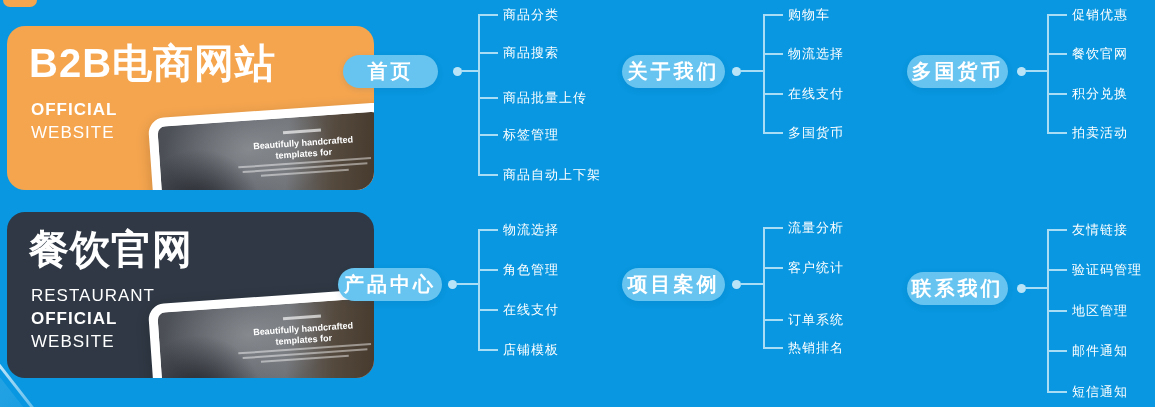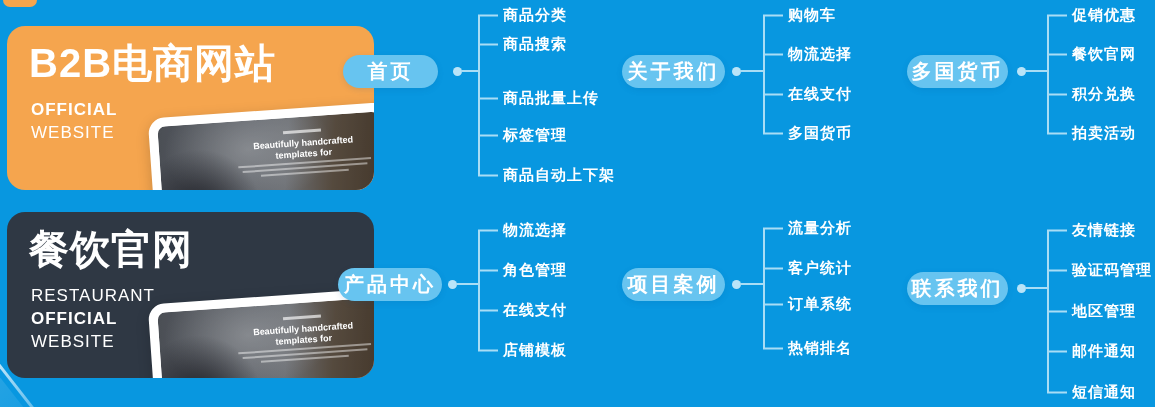--- a/index.html
+++ b/index.html
@@ -44,21 +44,21 @@
   
   .sec{position:absolute;width:310px;height:207px;}
   .pill{position:absolute;left:0;height:33px;border-radius:17px;background:#67c4f0;color:#fff;
         font-size:20px;font-weight:700;display:flex;align-items:center;justify-content:center;
         letter-spacing:3px;box-shadow:0 2px 6px rgba(0,70,130,.12);white-space:nowrap;}
   .dot{position:absolute;width:9px;height:9px;border-radius:50%;background:#b9e4f8;}
   .hline{position:absolute;height:2px;background:#a9ddf5;}
   .trunk{position:absolute;width:2px;background:#a9ddf5;}
   .leaf{position:absolute;display:flex;align-items:center;transform:translateY(-50%);}
   .tick{width:20px;height:2px;background:#a9ddf5;margin-right:5px;flex:none;}
-  .leaf-label{font-size:15px;font-weight:700;color:#fff;letter-spacing:1px;white-space:nowrap;}
+  .leaf-label{font-size:13px;font-weight:400;color:#fff;letter-spacing:1px;white-space:nowrap;}
 </style>
 </head>
 <body>
 
 <div class="stage">
 
   <div class="top-tab"></div>
   <div class="ray ray2"></div>
   <div class="ray ray1"></div>
 
@@ -105,21 +105,21 @@
 
   <div class="sec" style="left:343px;top:0">
     <div class="pill" style="top:55px;width:95px">首页</div>
     <div class="dot" style="left:110px;top:67px"></div>
     <div class="hline" style="left:118px;top:70px;width:17px"></div>
     <div class="trunk" style="left:135px;top:15px;height:161px"></div>
     <div class="leaf" style="left:135px;top:15px">
         <span class="tick"></span>
         <span class="leaf-label">商品分类</span>
       </div>
-    <div class="leaf" style="left:135px;top:44px">
+    <div class="leaf" style="left:135px;top:53px">
         <span class="tick"></span>
         <span class="leaf-label">商品搜索</span>
       </div>
     <div class="leaf" style="left:135px;top:98px">
         <span class="tick"></span>
         <span class="leaf-label">商品批量上传</span>
       </div>
     <div class="leaf" style="left:135px;top:135px">
         <span class="tick"></span>
         <span class="leaf-label">标签管理</span>
@@ -205,21 +205,21 @@
     <div class="hline" style="left:118px;top:83px;width:23px"></div>
     <div class="trunk" style="left:141px;top:28px;height:121px"></div>
     <div class="leaf" style="left:141px;top:28px">
         <span class="tick"></span>
         <span class="leaf-label">流量分析</span>
       </div>
     <div class="leaf" style="left:141px;top:68px">
         <span class="tick"></span>
         <span class="leaf-label">客户统计</span>
       </div>
-    <div class="leaf" style="left:141px;top:104px">
+    <div class="leaf" style="left:141px;top:120px">
         <span class="tick"></span>
         <span class="leaf-label">订单系统</span>
       </div>
     <div class="leaf" style="left:141px;top:148px">
         <span class="tick"></span>
         <span class="leaf-label">热销排名</span>
       </div>
   </div>
 
   <div class="sec" style="left:907px;top:200px">

